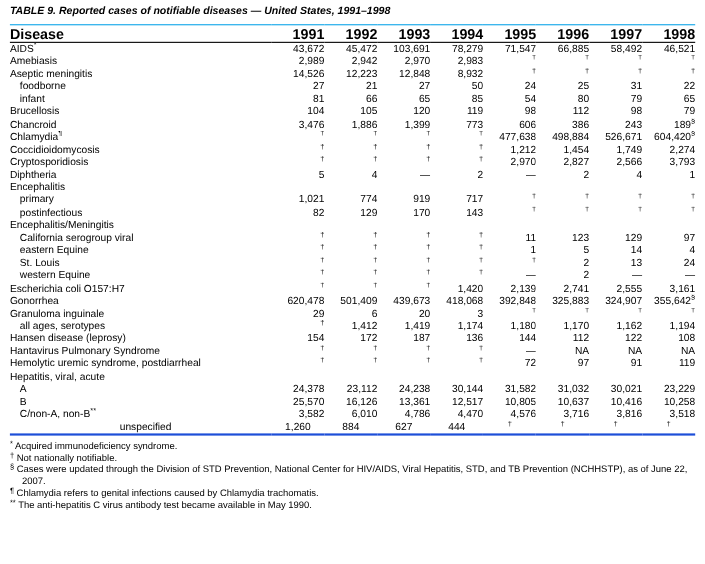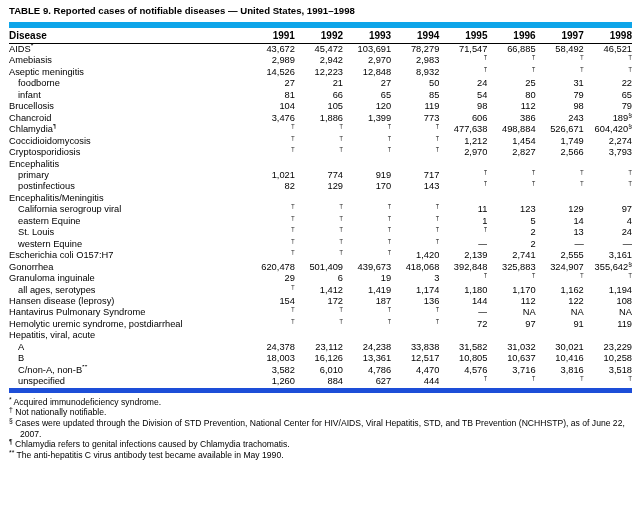--- a/index.html
+++ b/index.html
@@ -3,35 +3,35 @@
 <meta charset="utf-8">
 <style>
   html, body { margin: 0; padding: 0; }
   body {
     width: 641px; height: 513px;
     background: #ffffff; color: #000000;
     font-family: "Liberation Sans", sans-serif;
     overflow: hidden;
   }
   .page { padding: 5px 9px 0 9px; }
-  .title { font-size: 9.6px; font-weight: bold; line-height: 12px; margin-bottom: 5px; }
+  .title { font-size: 9.6px; font-weight: bold; line-height: 12px; margin-bottom: 5px; font-style: italic; }
 
   table { border-collapse: collapse; width: 100%; table-layout: fixed; }
   col.col-disease { width: 237px; }
   col.col-year { width: 48px; }
   thead th {
-    font-size: 10px; font-weight: bold;
-    border-top: 6px solid #0ea5e9; border-bottom: 1px solid #000;
+    font-size: 13px; font-weight: bold;
+    border-top: 1px solid #0ea5e9; border-bottom: 1px solid #000;
     padding: 2px 0; line-height: 11px; white-space: nowrap;
   }
   th.num, td.num { text-align: right; }
   th.disease, td.disease { text-align: left; }
   td { font-size: 9.3px; line-height: 11.45px; padding: 0; white-space: nowrap; overflow: hidden; }
   td.ind1 { padding-left: 9px; }
-  tbody tr:last-child td { border-bottom: 5px solid #1d4ed8; }
+  tbody tr:last-child td { border-bottom: 2px solid #1d4ed8; text-align: center; }
   sup { font-size: 6.8px; vertical-align: 4px; line-height: 0; }
   .it { }
 
   .footnotes { margin-top: 4px; font-size: 8.6px; line-height: 10.7px; }
   .footnote { padding-left: 11px; text-indent: -11px; }
   .footnote sup.fsym { vertical-align: 3px; font-size: 6.8px; }
 </style>
 </head>
 <body>
 
@@ -168,20 +168,31 @@
           <td class="num"><sup>†</sup></td>
           <td class="num"><sup>†</sup></td>
           <td class="num"><sup>†</sup></td>
           <td class="num"><sup>†</sup></td>
           <td class="num">2,970</td>
           <td class="num">2,827</td>
           <td class="num">2,566</td>
           <td class="num">3,793</td>
         </tr>
         <tr>
+          <td class="disease"><span>Diphtheria</span></td>
+          <td class="num">5</td>
+          <td class="num">4</td>
+          <td class="num">—</td>
+          <td class="num">2</td>
+          <td class="num">—</td>
+          <td class="num">2</td>
+          <td class="num">4</td>
+          <td class="num">1</td>
+        </tr>
+        <tr>
           <td class="disease"><span>Encephalitis</span></td>
           <td class="num"></td>
           <td class="num"></td>
           <td class="num"></td>
           <td class="num"></td>
           <td class="num"></td>
           <td class="num"></td>
           <td class="num"></td>
           <td class="num"></td>
         </tr>
@@ -281,21 +292,21 @@
           <td class="num">418,068</td>
           <td class="num">392,848</td>
           <td class="num">325,883</td>
           <td class="num">324,907</td>
           <td class="num">355,642<sup>§</sup></td>
         </tr>
         <tr>
           <td class="disease"><span class="it">Granuloma inguinale</span></td>
           <td class="num">29</td>
           <td class="num">6</td>
-          <td class="num">19</td>
+          <td class="num">20</td>
           <td class="num">3</td>
           <td class="num"><sup>†</sup></td>
           <td class="num"><sup>†</sup></td>
           <td class="num"><sup>†</sup></td>
           <td class="num"><sup>†</sup></td>
         </tr>
         <tr>
           <td class="disease ind1"><span>all ages, serotypes</span></td>
           <td class="num"><sup>†</sup></td>
           <td class="num">1,412</td>
@@ -348,29 +359,29 @@
           <td class="num"></td>
           <td class="num"></td>
           <td class="num"></td>
           <td class="num"></td>
         </tr>
         <tr>
           <td class="disease ind1"><span>A</span></td>
           <td class="num">24,378</td>
           <td class="num">23,112</td>
           <td class="num">24,238</td>
-          <td class="num">33,838</td>
+          <td class="num">30,144</td>
           <td class="num">31,582</td>
           <td class="num">31,032</td>
           <td class="num">30,021</td>
           <td class="num">23,229</td>
         </tr>
         <tr>
           <td class="disease ind1"><span>B</span></td>
-          <td class="num">18,003</td>
+          <td class="num">25,570</td>
           <td class="num">16,126</td>
           <td class="num">13,361</td>
           <td class="num">12,517</td>
           <td class="num">10,805</td>
           <td class="num">10,637</td>
           <td class="num">10,416</td>
           <td class="num">10,258</td>
         </tr>
         <tr>
           <td class="disease ind1"><span>C/non-A, non-B</span><sup>**</sup></td>

